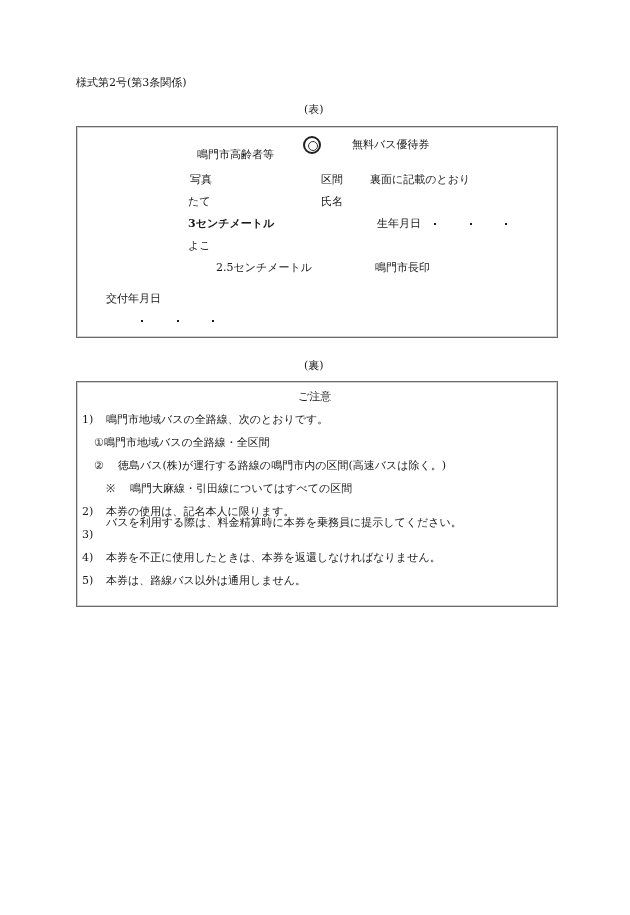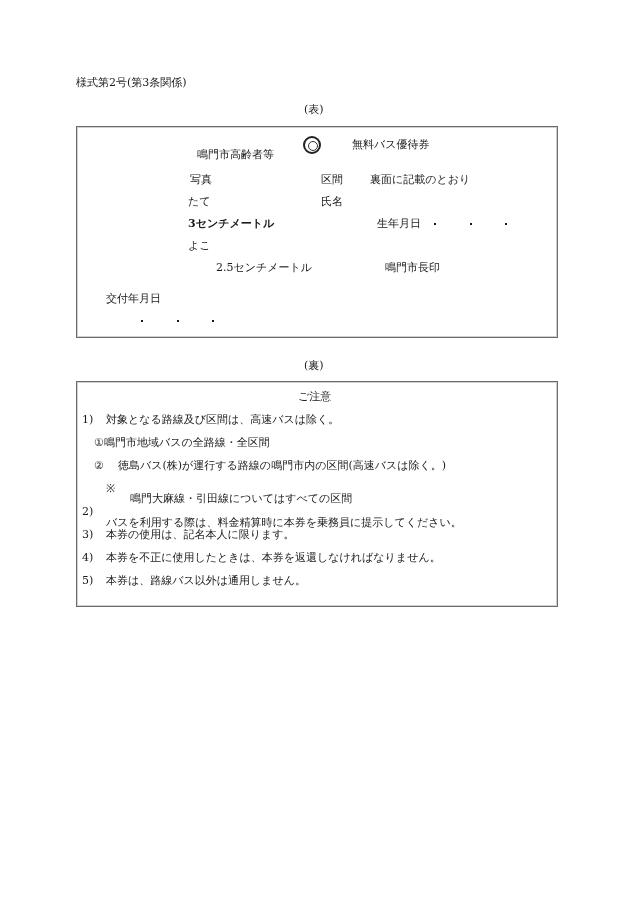--- a/index.html
+++ b/index.html
@@ -46,48 +46,48 @@
 
 <div class="abs" style="left:188px; top:217px;font-weight:bold;">3センチメートル</div>
 <div class="abs" style="left:377px; top:217px;">生年月日</div>
 <div class="dot" style="left:434px; top:223px;"></div>
 <div class="dot" style="left:470px; top:223px;"></div>
 <div class="dot" style="left:505px; top:223px;"></div>
 
 <div class="abs" style="left:188px; top:239px;">よこ</div>
 
 <div class="abs" style="left:188px; top:261px;margin-left:28px;">2.5センチメートル</div>
-<div class="abs" style="left:379px; top:261px;padding-left:6px;">鳴門市長印</div>
+<div class="abs" style="left:369px; top:261px;padding-left:6px;">鳴門市長印</div>
 
 <div class="abs" style="left:106px; top:292px;">交付年月日</div>
 <div class="dot" style="left:141px; top:320px;"></div>
 <div class="dot" style="left:177px; top:320px;"></div>
 <div class="dot" style="left:212px; top:320px;"></div>
 
 <div class="abs" style="left:304px; top:359px;">(裏)</div>
 
 <div class="box" style="left:76px; top:381px; width:480px; height:224px;"></div>
 
 <div class="abs" style="left:298px; top:390px;">ご注意</div>
 
 <div class="abs" style="left:82px; top:413px;">1)</div>
-<div class="abs" style="left:106px; top:413px;">対象となる路線及び区間は、高速バスは除く。</div>
+<div class="abs" style="left:106px; top:413px;">鳴門市地域バスの全路線、次のとおりです。</div>
 
 <div class="abs" style="left:94px; top:436px;">①</div>
 <div class="abs" style="left:104px; top:436px;">鳴門市地域バスの全路線・全区間</div>
 
 <div class="abs" style="left:94px; top:459px;">②</div>
 <div class="abs" style="left:118px; top:459px;">徳島バス(株)が運行する路線の鳴門市内の区間(高速バスは除く。)</div>
 
 <div class="abs" style="left:106px; top:482px;">※</div>
-<div class="abs" style="left:130px; top:482px;margin-top:10px;">鳴門大麻線・引田線についてはすべての区間</div>
+<div class="abs" style="left:130px; top:482px;">鳴門大麻線・引田線についてはすべての区間</div>
 
 <div class="abs" style="left:82px; top:505px;">2)</div>
 <div class="abs" style="left:106px; top:516px;">バスを利用する際は、料金精算時に本券を乗務員に提示してください。</div>
 
 <div class="abs" style="left:82px; top:528px;">3)</div>
-<div class="abs" style="left:106px; top:528px;">本券の使用は、記名本人に限ります。</div>
+<div class="abs" style="left:106px; top:504px;font-family:Liberation Serif, serif;">本券の使用は、記名本人に限ります。</div>
 
 <div class="abs" style="left:82px; top:551px;">4)</div>
 <div class="abs" style="left:106px; top:551px;">本券を不正に使用したときは、本券を返還しなければなりません。</div>
 
 <div class="abs" style="left:82px; top:574px;">5)</div>
 <div class="abs" style="left:106px; top:574px;">本券は、路線バス以外は通用しません。</div>
 
 </body></html>

